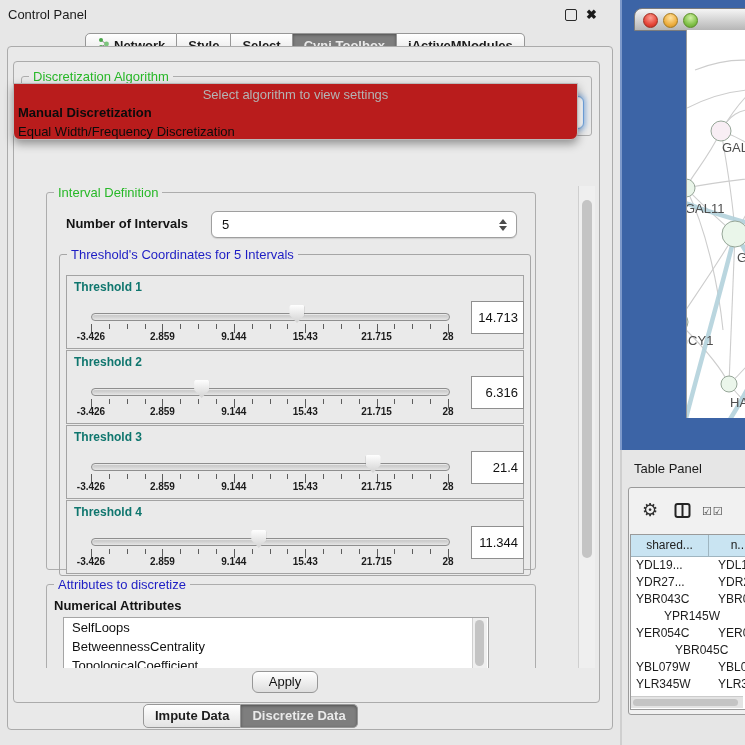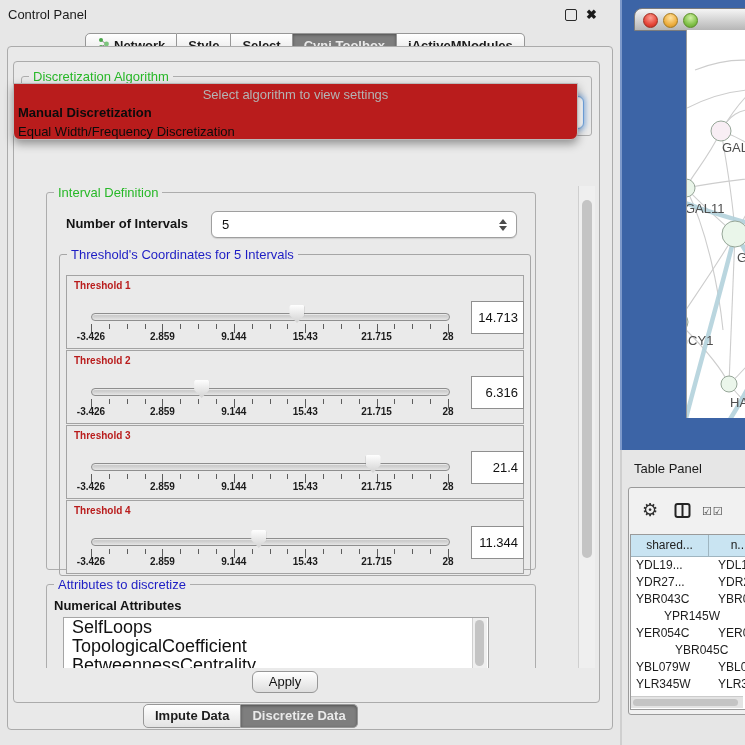--- a/index.html
+++ b/index.html
@@ -28,32 +28,32 @@
   .spin .up{width:0;height:0;border-left:4px solid transparent;border-right:4px solid transparent;border-bottom:5px solid #4c4c4c;}
   .spin .dn{width:0;height:0;border-left:4px solid transparent;border-right:4px solid transparent;border-top:5px solid #4c4c4c;}
   
   .popup{background:#b91c1c;border:1px solid #b9b9b9;border-radius:1px 1px 7px 7px;
          box-shadow:0 4px 10px rgba(0,0,0,.38);font-size:13px;}
   .popup .prompt{color:#b4b4b4;text-align:center;padding-top:3px;height:17px;}
   .popup .item{color:#0c0c0c;padding:1px 0 1px 4px;height:17px;white-space:nowrap;}
   .popup .item.b{font-weight:bold;}
   
   .tbox{position:absolute;left:6px;width:456px;height:72px;border:1px solid #a3a3a3;background:#eaeaea;}
-  .tbox .tl{position:absolute;left:7px;top:4px;font-size:10px;font-weight:bold;color:#b91c1c;}
+  .tbox .tl{position:absolute;left:7px;top:4px;font-size:12px;font-weight:bold;color:#0f766e;}
   .track{position:absolute;left:24px;top:37px;width:357px;height:6px;border:1px solid #8e8e8e;border-radius:4px;
          background:linear-gradient(#bfbfbf,#e6e6e6);box-shadow:inset 0 1px 1px rgba(255,255,255,.7);}
   .thumb{position:absolute;top:29px;width:15px;height:18px;background:linear-gradient(#fefefe,#d2d2d2);
          clip-path:polygon(8% 0,92% 0,100% 10%,100% 55%,50% 100%,0 55%,0 10%);
          filter:drop-shadow(0 0 1px #777);}
   .tick{position:absolute;top:48px;width:1px;background:#5c5c5c;}
   .tklbl{position:absolute;top:55px;transform:translateX(-50%);font-size:10px;font-weight:bold;color:#1c1c1c;}
   .vfield{position:absolute;left:404px;top:25px;width:46px;height:31px;background:#fff;border:1px solid #8f8f8f;
           font-size:13px;color:#111;text-align:right;line-height:31px;padding-right:5px;}
   .listbox{background:#fff;border:1px solid #a5a5a5;}
-  .listbox .li{font-size:18px;color:#111;height:19px;line-height:19px;padding-left:8px;white-space:nowrap;}
+  .listbox .li{font-size:13px;color:#111;height:19px;line-height:19px;padding-left:8px;white-space:nowrap;}
   .sb-v{background:#efefef;border-left:1px solid #cfcfcf;}
   .sb-thumb{position:absolute;background:#c4c4c4;border-radius:5px;}
   .btn{background:linear-gradient(#ffffff,#dedede);border:1px solid #979797;border-radius:6px;
        font-size:13px;color:#111;text-align:center;}
   
   .desktop{background:#3c64a6;border-left:2px solid #7d99ca;}
   .nw-titlebar{background:linear-gradient(#f5f5f5,#b6b6b6);border:1px solid #7c7c7c;border-radius:8px 0 0 0;}
   .light{position:absolute;top:4px;width:13px;height:13px;border-radius:50%;}
   .light.red{background:radial-gradient(circle at 50% 30%,#fb9d92,#e6473a 60%,#b8281c);border:1px solid #9e2c20;}
   .light.yel{background:radial-gradient(circle at 50% 30%,#ffe2a0,#eeaf41 60%,#c98b22);border:1px solid #a57a1e;}
@@ -268,22 +268,22 @@
             </div>
           </div>
       </div>
     </div>
 
     <div class="abs group" style="left:32px;top:398px;width:488px;height:110px;">
       <div class="gtitle blue">Attributes to discretize</div>
       <div class="abs" style="left:7px;top:13px;font-size:13px;font-weight:bold;color:#141414;">Numerical Attributes</div>
       <div class="abs listbox" style="left:16px;top:32px;width:424px;height:70px;" id="attrList">
           <div class="li">SelfLoops</div>
+          <div class="li">BetweennessCentrality</div>
           <div class="li">TopologicalCoefficient</div>
-          <div class="li">BetweennessCentrality</div>
         </div>
       <div class="abs sb-v" style="left:425px;top:33px;width:14px;height:68px;">
         <div class="sb-thumb" style="left:2px;top:2px;width:9px;height:46px;"></div>
       </div>
     </div>
   </div>
 
   <div class="abs sb-v" style="left:578px;top:186px;width:16px;height:482px;">
     <div class="sb-thumb" style="left:3px;top:14px;width:10px;height:358px;"></div>
   </div>

